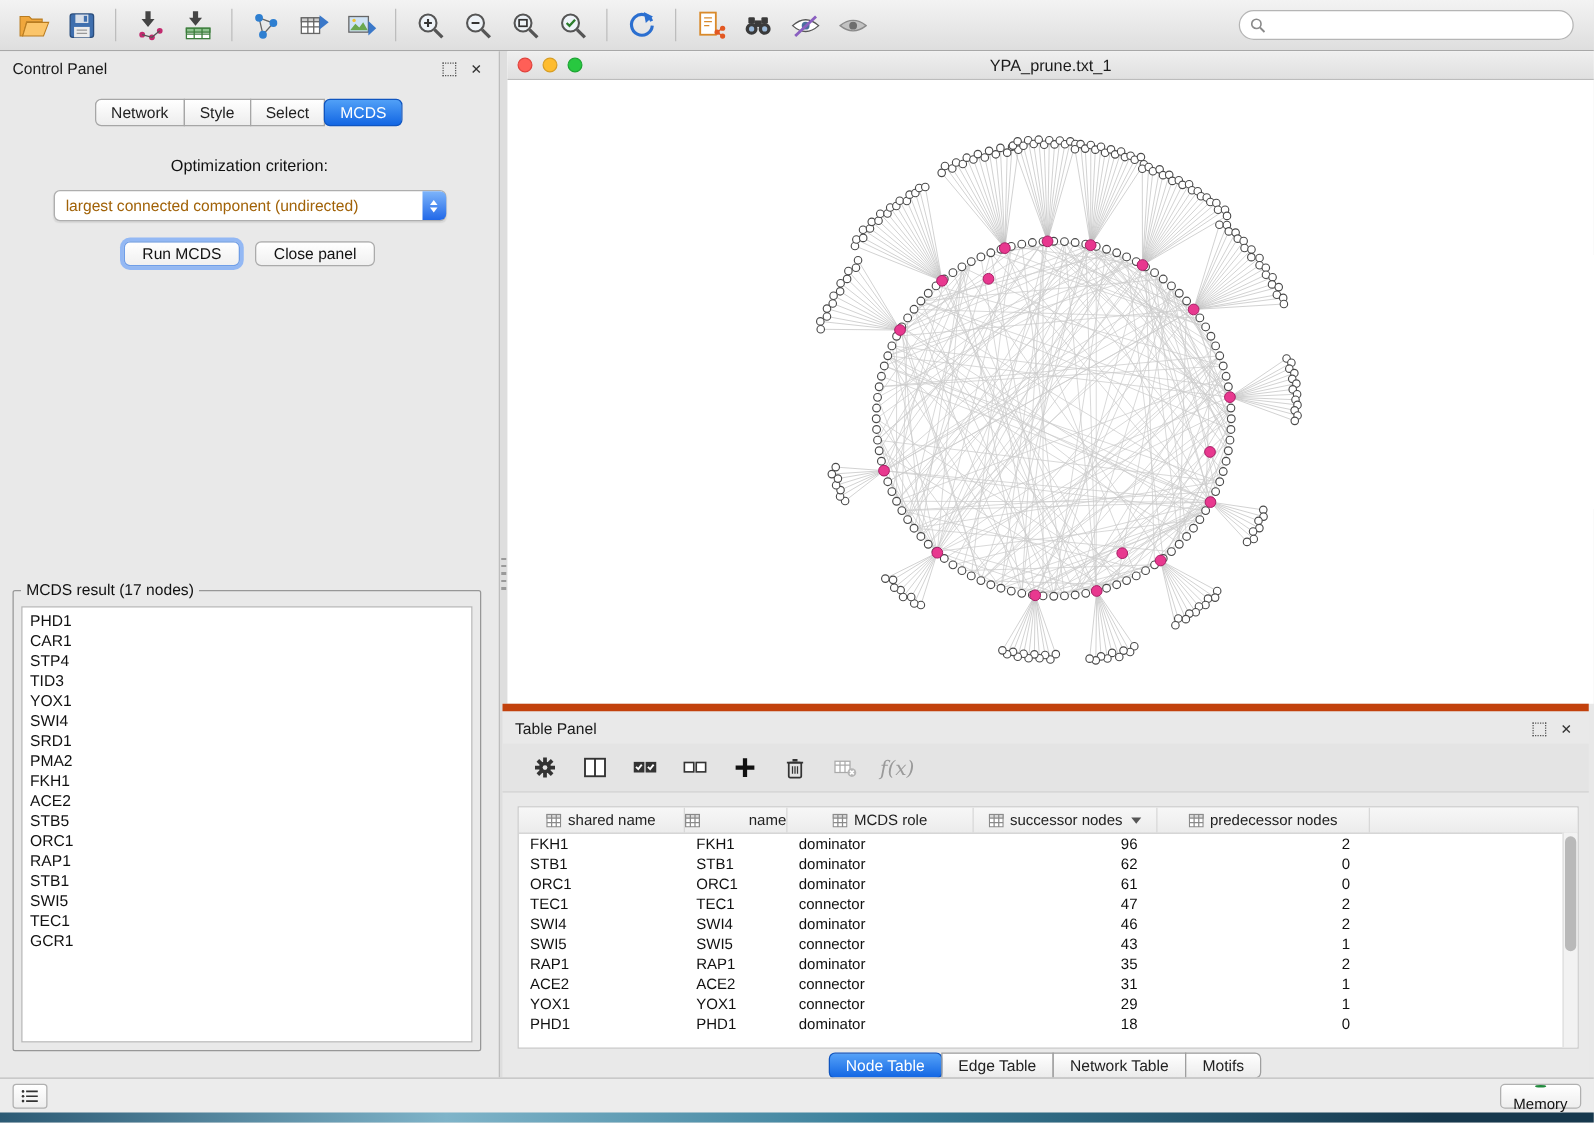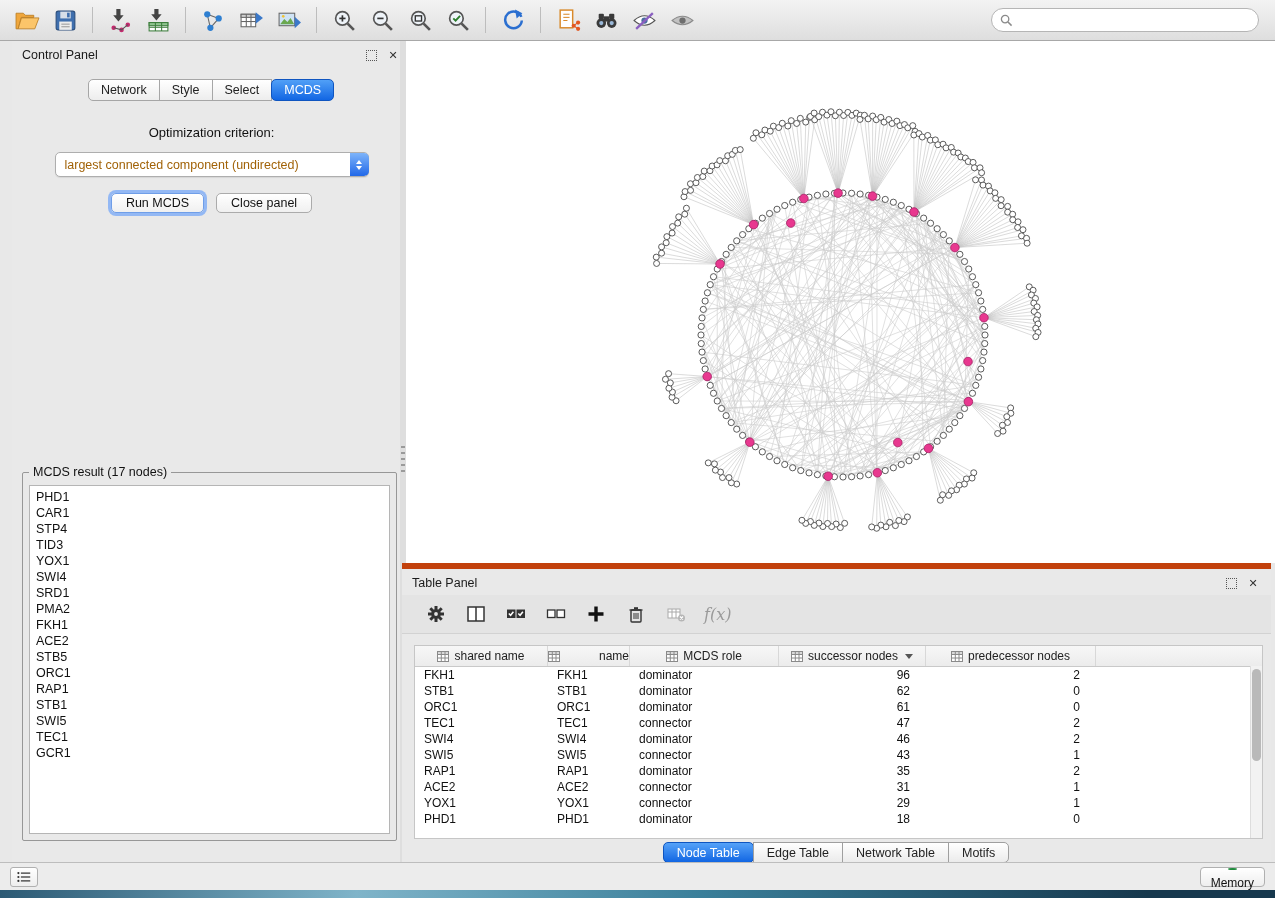--- a/index.html
+++ b/index.html
@@ -13,21 +13,21 @@
   .tbtn{width:34px;height:32px;border:none;background:transparent;padding:3px;margin:0 2px;
     display:flex;align-items:center;justify-content:center;border-radius:4px;cursor:pointer;}
   .tbtn svg{width:25px;height:25px;}
   .tsep{width:1px;height:26px;background:#bdbdbd;margin:0 8px;}
   .toolbar-search{margin-left:auto;margin-right:16px;width:268px;height:24px;background:#fff;
     border:1px solid #b5b5b5;border-radius:12px;display:flex;align-items:center;padding:0 8px;box-sizing:border-box;}
   .toolbar-search svg{width:13px;height:13px;margin-right:5px;flex:none;}
   .toolbar-search input{border:none;outline:none;flex:1;font-size:12px;background:transparent;}
 
   
-  .control-panel{position:absolute;left:12px;top:41px;width:400px;height:821px;background:#e9e9e9;
+  .control-panel{position:absolute;left:0;top:41px;width:400px;height:821px;background:#e9e9e9;
     border-right:1px solid #bdbdbd;box-sizing:border-box;}
   .panel-header{height:24px;display:flex;align-items:center;font-size:12.5px;color:#1a1a1a;
     padding:2px 10px 0 10px;}
   .panel-header .ph-title{flex:1;}
   .wbtn{width:16px;height:16px;display:flex;align-items:center;justify-content:center;
     margin-left:6px;cursor:pointer;color:#333;font-size:11px;font-weight:bold;}
   .float-ic{width:9px;height:9px;border:1px dotted #555;}
   .ctab-row{display:flex;justify-content:center;margin-top:12px;}
   .ctab{font-size:12.5px;padding:3px 12px;border:1px solid #a6a6a6;margin-left:-1px;
     background:linear-gradient(#ffffff,#ededed);color:#222;cursor:pointer;}
@@ -329,20 +329,26 @@
           <div class="result-item">GCR1</div>
         </div>
     </fieldset>
   </div>
 
   <div class="splitter">
       <div class="grip"></div>
     </div>
 
   <div class="network-pane">
+    <div class="net-titlebar">
+      <span class="net-title">YPA_prune.txt_1</span>
+      <span class="tl red"></span>
+      <span class="tl yellow"></span>
+      <span class="tl green"></span>
+    </div>
     <svg id="net-svg" viewBox="0 0 869 500">
         <g stroke="#9a9a9a" stroke-width="0.6" opacity="0.5">
           <line x1="422.1569582159932" y1="413.2221091422948" x2="304.2276935386711" y2="221.64610603996"></line>
           <line x1="576.6740267864944" y1="297.5962153695746" x2="562.7347556427558" y2="337.9906904302151"></line>
           <line x1="579" y1="272" x2="428.4262533660354" y2="130.25907130028892"></line>
           <line x1="297.3259732135056" y1="246.40378463042532" x2="569.772306461329" y2="221.64610603995996"></line>
           <line x1="301.20472465324895" y1="313.51678207062866" x2="562.7347556427558" y2="337.9906904302151"></line>
           <line x1="315.47905933319447" y1="345.4619696132273" x2="566.4897781308769" y2="330.27861837429145"></line>
           <line x1="311.26524435724417" y1="337.99069043021507" x2="495.27861837429145" y2="142.5102218691232"></line>
           <line x1="508" y1="149.02439266260973" x2="577.9646601219237" y2="254.88379140374414"></line>

